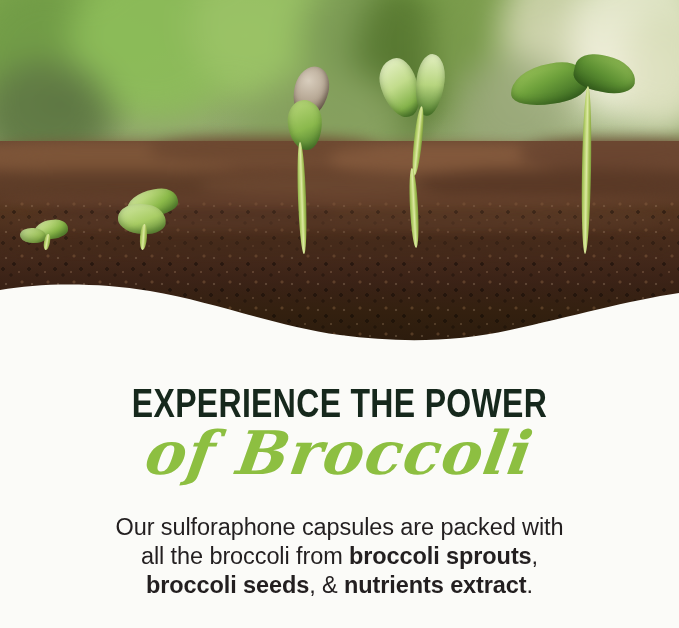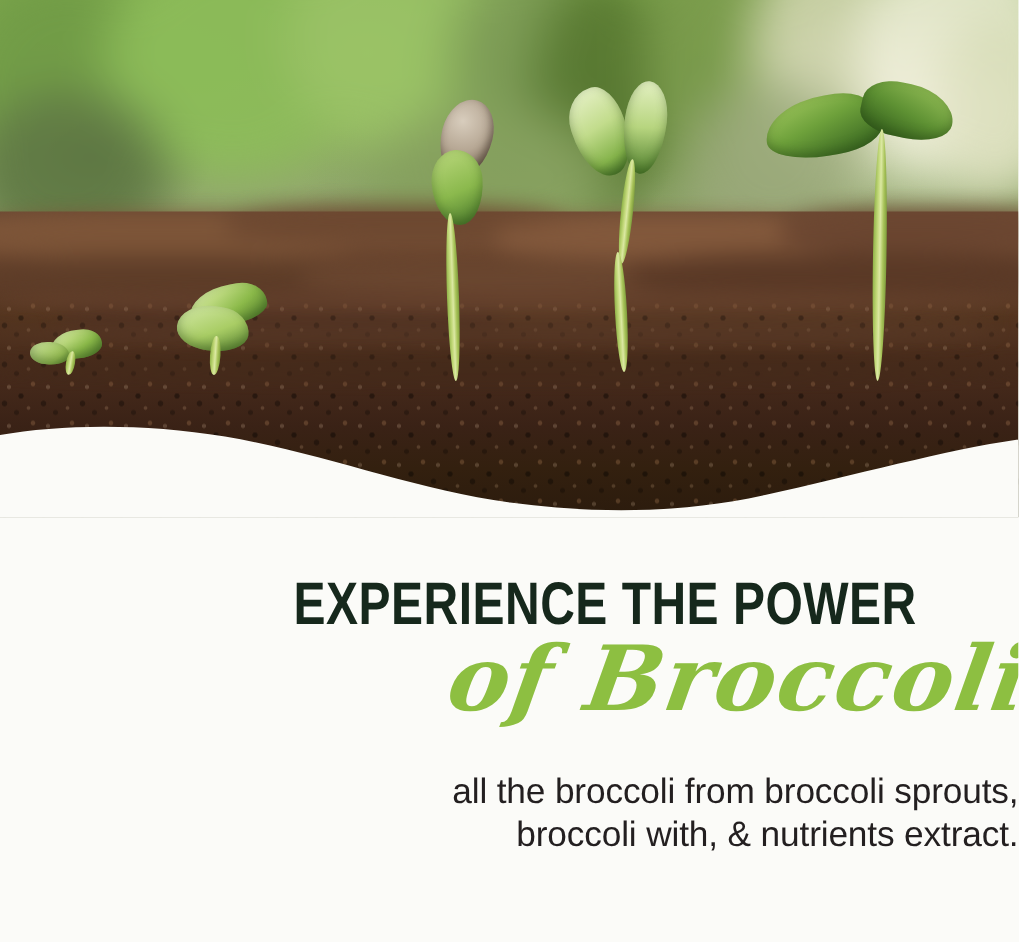--- a/index.html
+++ b/index.html
@@ -103,21 +103,21 @@
     position:absolute; left:0; top:260px;
     width:679px; height:95px;
     display:block;
   }
 
   
   .content {
     position:absolute; left:0; top:345px;
     width:679px; height:283px;
     background:#fbfbf8;
-    text-align:right;
+    text-align:center;
   }
   .headline {
     position:absolute; left:0; top:38px; width:679px;
     color:#16281c;
     font-family:"Liberation Sans Narrow","Liberation Sans", sans-serif;
     font-weight:700;
     font-size:40px;
     letter-spacing:.4px;
     line-height:1;
     transform:scaleX(.80);
@@ -138,21 +138,21 @@
     white-space:nowrap;
   }
   .body-copy {
     position:absolute; left:0; top:168px; width:679px;
     color:#231f20;
     font-size:23.5px;
     line-height:29px;
     font-weight:400;
     letter-spacing:-.1px;
   }
-  .body-copy b { font-weight:400; }
+  .body-copy b { font-weight:700; }
   .body-line { display:block; white-space:nowrap; }
 </style>
 </head>
 <body>
 
 <div id="page">
 
   <div class="hero">
     <div class="hero-photo"></div>
 
@@ -244,21 +244,24 @@
   </div>
 
   <div class="content">
 
     <div class="headline">EXPERIENCE THE POWER</div>
 
     <div class="script">of Broccoli</div>
 
     <div class="body-copy">
       <span class="body-line">
+        <span>Our sulforaphone capsules are packed with</span>
+      </span>
+      <span class="body-line">
         <span>all the broccoli from </span><b>broccoli sprouts</b><span>,</span>
       </span>
       <span class="body-line">
-        <b>broccoli with</b><span>, &amp; </span><b>nutrients extract</b><span>.</span>
+        <b>broccoli seeds</b><span>, &amp; </span><b>nutrients extract</b><span>.</span>
       </span>
     </div>
 
   </div>
 </div>
 
 </body></html>

